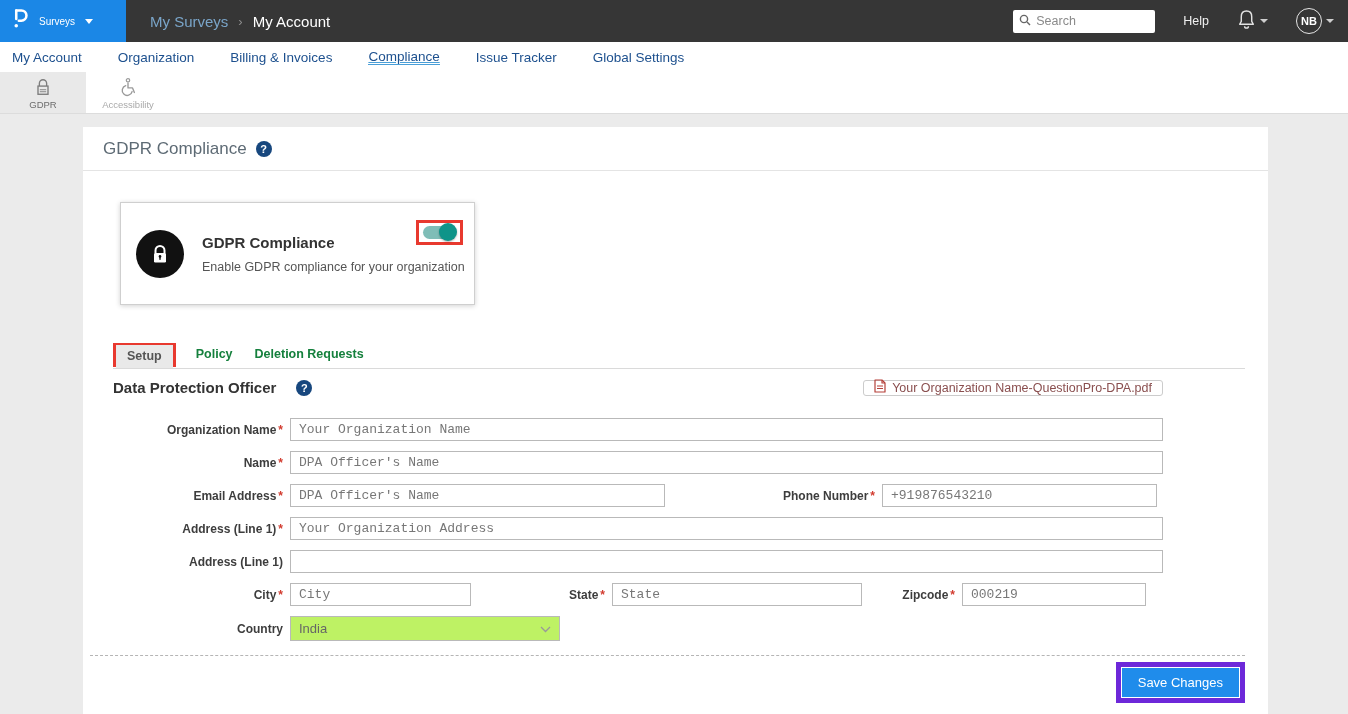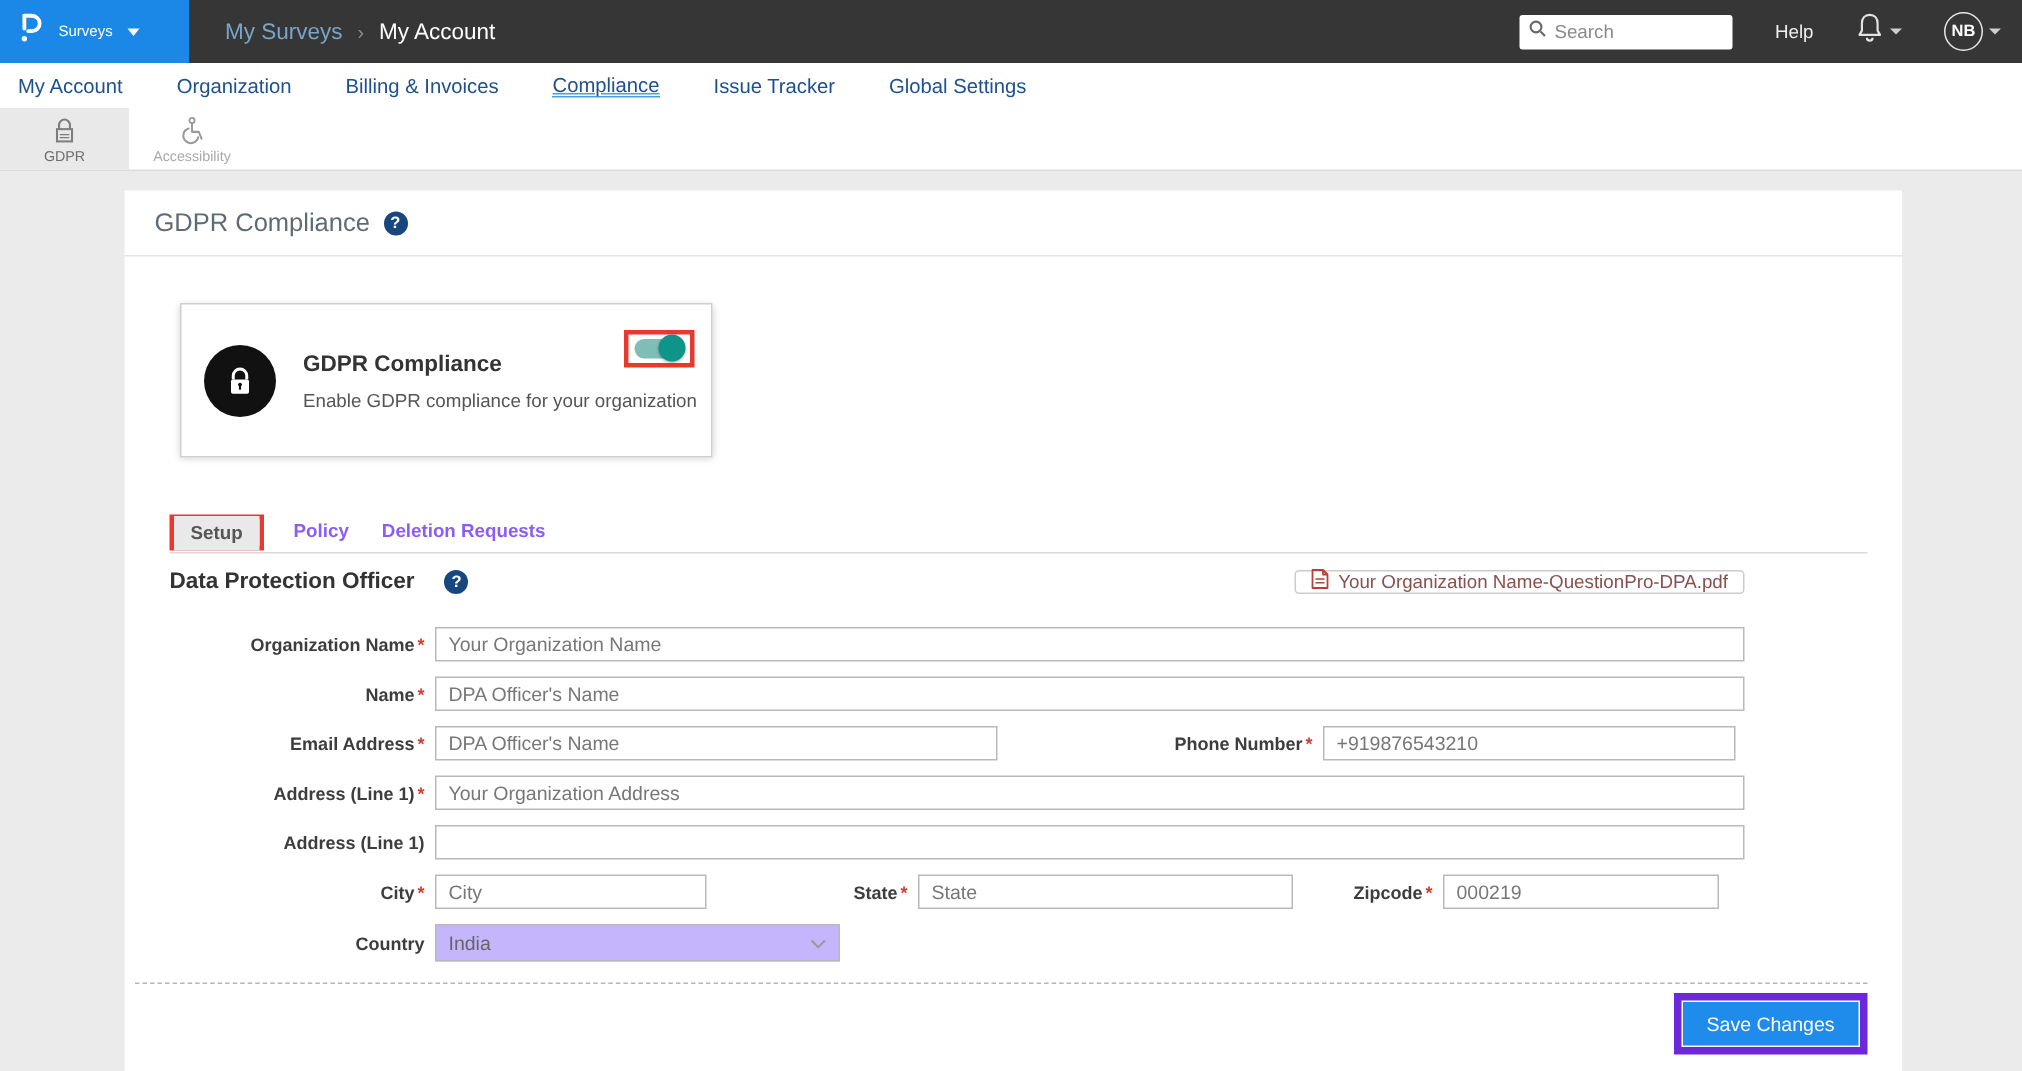--- a/index.html
+++ b/index.html
@@ -50,47 +50,47 @@
   .card-text { margin-left:18px; }
   .card-title { font-size:15px; font-weight:bold; color:#333; margin-bottom:9px; }
   .card-desc { font-size:12.5px; color:#555; }
   .toggle-annot { position:absolute; top:17px; right:11px; border:3px solid #e8392f; padding:3px 4px; display:flex; align-items:center; }
   .toggle { width:33px; height:13px; background:#7fbdb7; border-radius:7px; position:relative; cursor:pointer; }
   .toggle .knob { width:18px; height:18px; border-radius:50%; background:#0f9489; position:absolute; right:-1px; top:-3px; box-shadow:0 1px 2px rgba(0,0,0,.3); }
 
   
   .setup-tabs { margin:38px 23px 0 30px; display:flex; align-items:flex-start; gap:18px; border-bottom:1px solid #dadada; padding-bottom:0;font-weight:bold; }
   .tab-annot { border:3px solid #e8392f; margin-bottom:-2px; }
-  .tab-item { font-size:12.5px; color:#8b5cf6; padding:4px 2px 7px; cursor:pointer; }
+  .tab-item { font-size:12.5px; color:#15803d; padding:4px 2px 7px; cursor:pointer; }
   .tab-item.active { background:#e9e9e9; color:#555; padding:4px 11px 5px; }
   .tab-plain { padding-bottom:7px; }
 
   
   .section-head { margin:10px 23px 0 30px; display:flex; align-items:center; }
   .section-title-wrap { display:flex; align-items:center; gap:20px; }
   .section-title { font-size:15px; font-weight:bold; color:#333; }
   .pdf-btn { margin-left:auto; margin-right:82px; height:16px; border:1px solid #ccc; border-radius:3px; background:#fff; display:flex; align-items:center; gap:6px; padding:0 10px; font-size:12.5px; color:#8a4f4f; cursor:pointer; }
 
   
   .form { margin-top:22px; }
   .frow { display:flex; align-items:center; margin-bottom:10px; }
   .flabel { font-size:12px; font-weight:bold; color:#3d3d3d; text-align:right; }
   .flabel .req { color:#d23b2f; margin-left:2px; }
   .w-main { width:200px; }
   .w-phone { width:210px; }
   .w-state { width:134px; }
   .w-zip { width:93px; }
-  .finput { height:23px; border:1px solid #b9b9b9; background:#fff; font-size:13px; color:#777; padding:0 8px; margin-left:7px; font-family:Liberation Sans, sans-serif; outline:none; }
+  .finput { height:23px; border:1px solid #b9b9b9; background:#fff; font-size:13px; color:#777; padding:0 8px; margin-left:7px; font-family:Liberation Mono, monospace; outline:none; }
   .in-full { width:873px; }
   .in-email { width:375px; }
   .in-phone { width:275px; }
   .in-city { width:181px; }
   .in-state { width:250px; }
   .in-zip { width:184px; }
-  .country-select { width:270px; height:25px; border:1px solid #b9b9b9; background:#c4b5fd; margin-left:7px; display:flex; align-items:center; padding:0 8px; font-size:13px; color:#666; cursor:pointer; }
+  .country-select { width:270px; height:25px; border:1px solid #b9b9b9; background:#bef264; margin-left:7px; display:flex; align-items:center; padding:0 8px; font-size:13px; color:#666; cursor:pointer; }
   .country-select .chev { margin-left:auto; color:#999; }
 
   .dashed-div { margin:14px 23px 0 7px; border-top:1px dashed #b5b5b5; }
   .btn-row { display:flex; justify-content:flex-end; margin:6px 23px 0 0; }
   .save-annot { border:5px solid #6d28d9; padding:1px; }
   .save-btn { background:#1f8ceb; color:#fff; border:none; font-size:13px; font-family:"Liberation Sans",sans-serif; padding:7px 16px; cursor:pointer; }
 </style>
 </head>
 <body>
 

